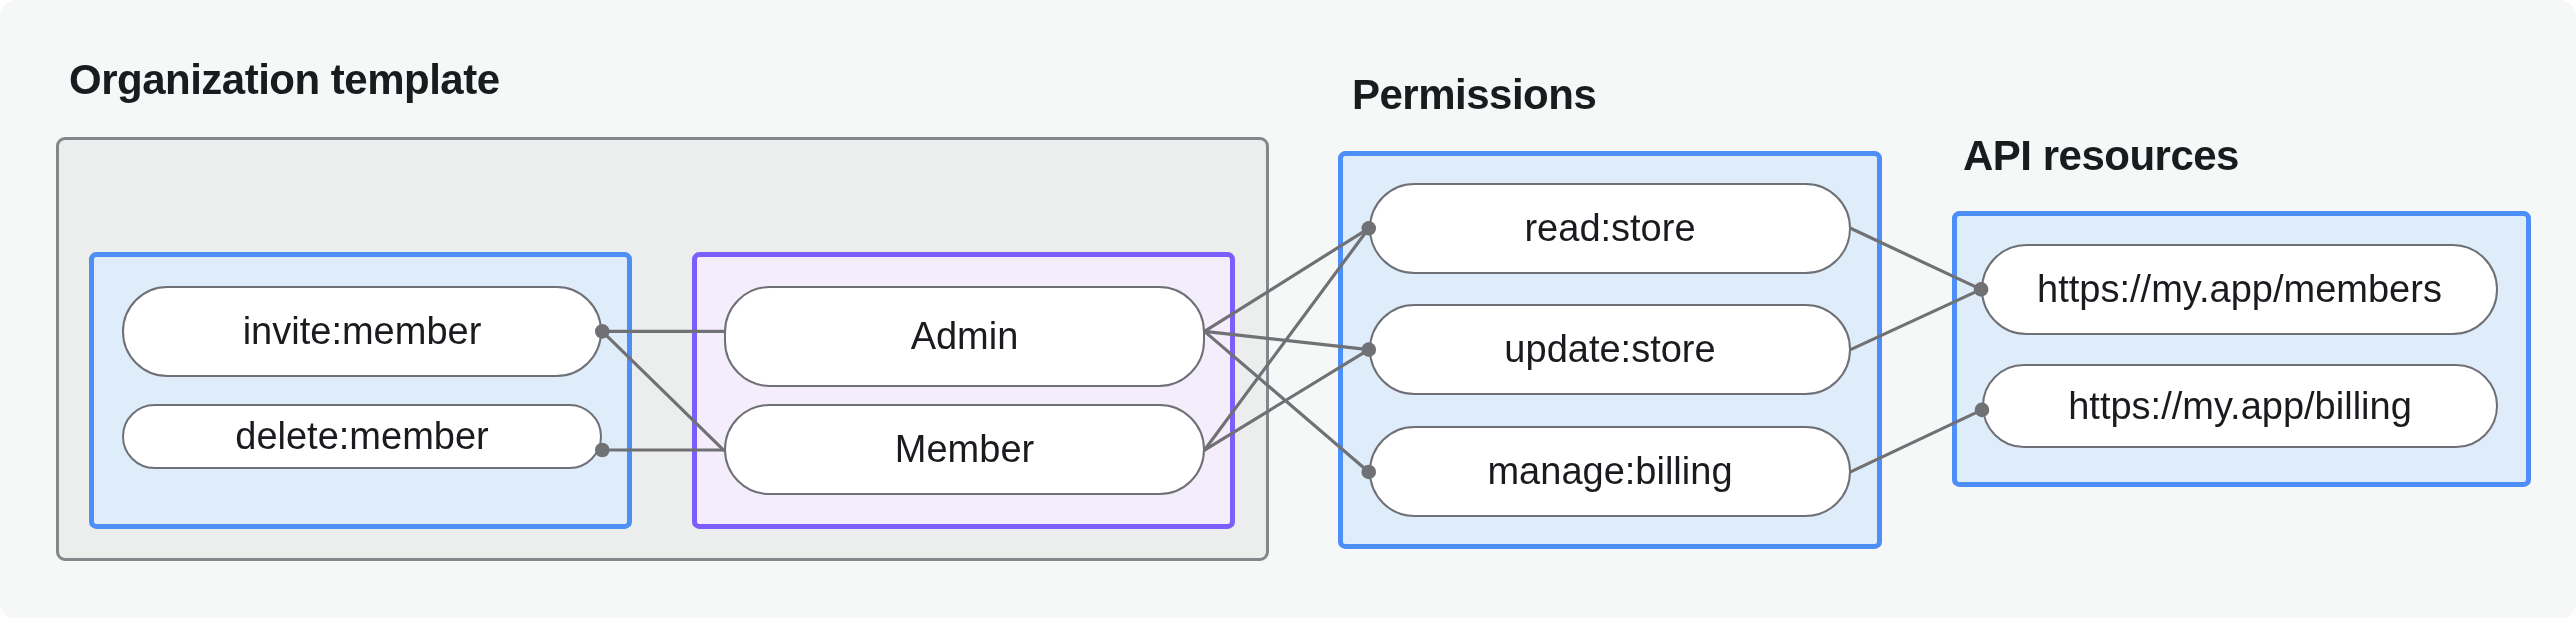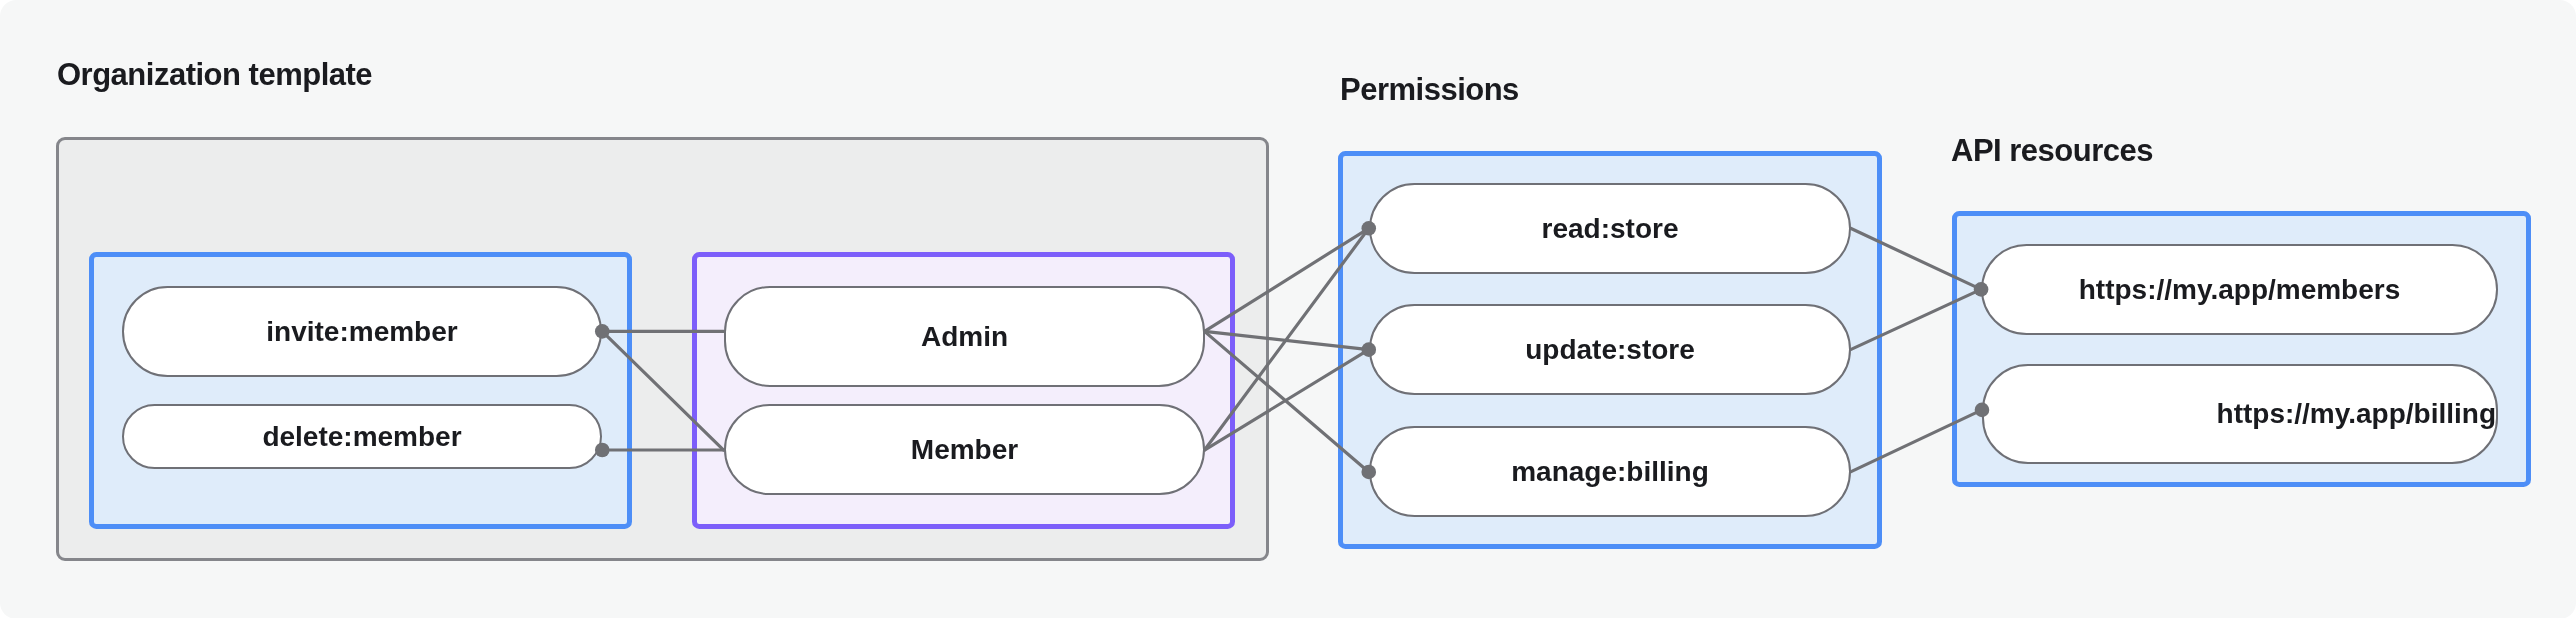--- a/index.html
+++ b/index.html
@@ -21,26 +21,27 @@
   body{font-family:"Liberation Sans", sans-serif;}
   .canvas{
     position:relative;
     width:2576px;height:619px;
     background:var(--canvas-background);
     border-radius:16.4px;
     overflow:hidden;
   }
   .heading{
     position:absolute;
-    font-size:31px;
+    font-size:42px;
     font-weight:600;
     letter-spacing:-0.5px;
     line-height:1;
     color:var(--text);
     white-space:nowrap;
+    margin-left:12px;
   }
   .group-box{position:absolute;border-radius:7.3px;}
   .box-outline{
     background:var(--outline-box-fill);
     border:3.7px solid var(--outline-box-border);
     border-radius:9px;
   }
   .box-blue{
     background:var(--blue-box-fill);
     border:5.5px solid var(--blue-box-border);
@@ -50,22 +51,22 @@
     border:5.5px solid var(--purple-box-border);
   }
   .pill{
     position:absolute;
     background:var(--pill-fill);
     border:2.7px solid var(--pill-border);
     border-radius:46px;
     display:flex;
     align-items:center;
     justify-content:center;
-    font-size:28px;
-    font-weight:700;
+    font-size:38px;
+    font-weight:400;
     color:var(--text);
     white-space:nowrap;
     z-index:3;
   }
   svg.connector-layer{
     position:absolute;
     left:0;top:0;
     width:2576px;height:619px;
     pointer-events:none;
   }
@@ -122,21 +123,21 @@
   </div>
   <div class="pill" style="left:1369px;top:304px;width:482px;height:91px;">
     <span>update:store</span>
   </div>
   <div class="pill" style="left:1369px;top:426px;width:482px;height:91px;">
     <span>manage:billing</span>
   </div>
   <div class="pill" style="left:1981px;top:244px;width:517px;height:91px;">
     <span>https://my.app/members</span>
   </div>
-  <div class="pill" style="left:1982px;top:364px;width:516px;height:100px;justify-content:flex-end;">
+  <div class="pill" style="left:1982px;top:364px;width:516px;height:84px;">
     <span>https://my.app/billing</span>
   </div>
 
   <svg class="connector-layer dots" viewBox="0 0 2823 678" xmlns="http://www.w3.org/2000/svg">
       <circle cx="660" cy="363" r="8" fill="#707175"></circle>
       <circle cx="660" cy="493" r="8" fill="#707175"></circle>
       <circle cx="1500" cy="250" r="8" fill="#707175"></circle>
       <circle cx="1500" cy="383" r="8" fill="#707175"></circle>
       <circle cx="1500" cy="517" r="8" fill="#707175"></circle>
       <circle cx="2171" cy="317" r="8" fill="#707175"></circle>

